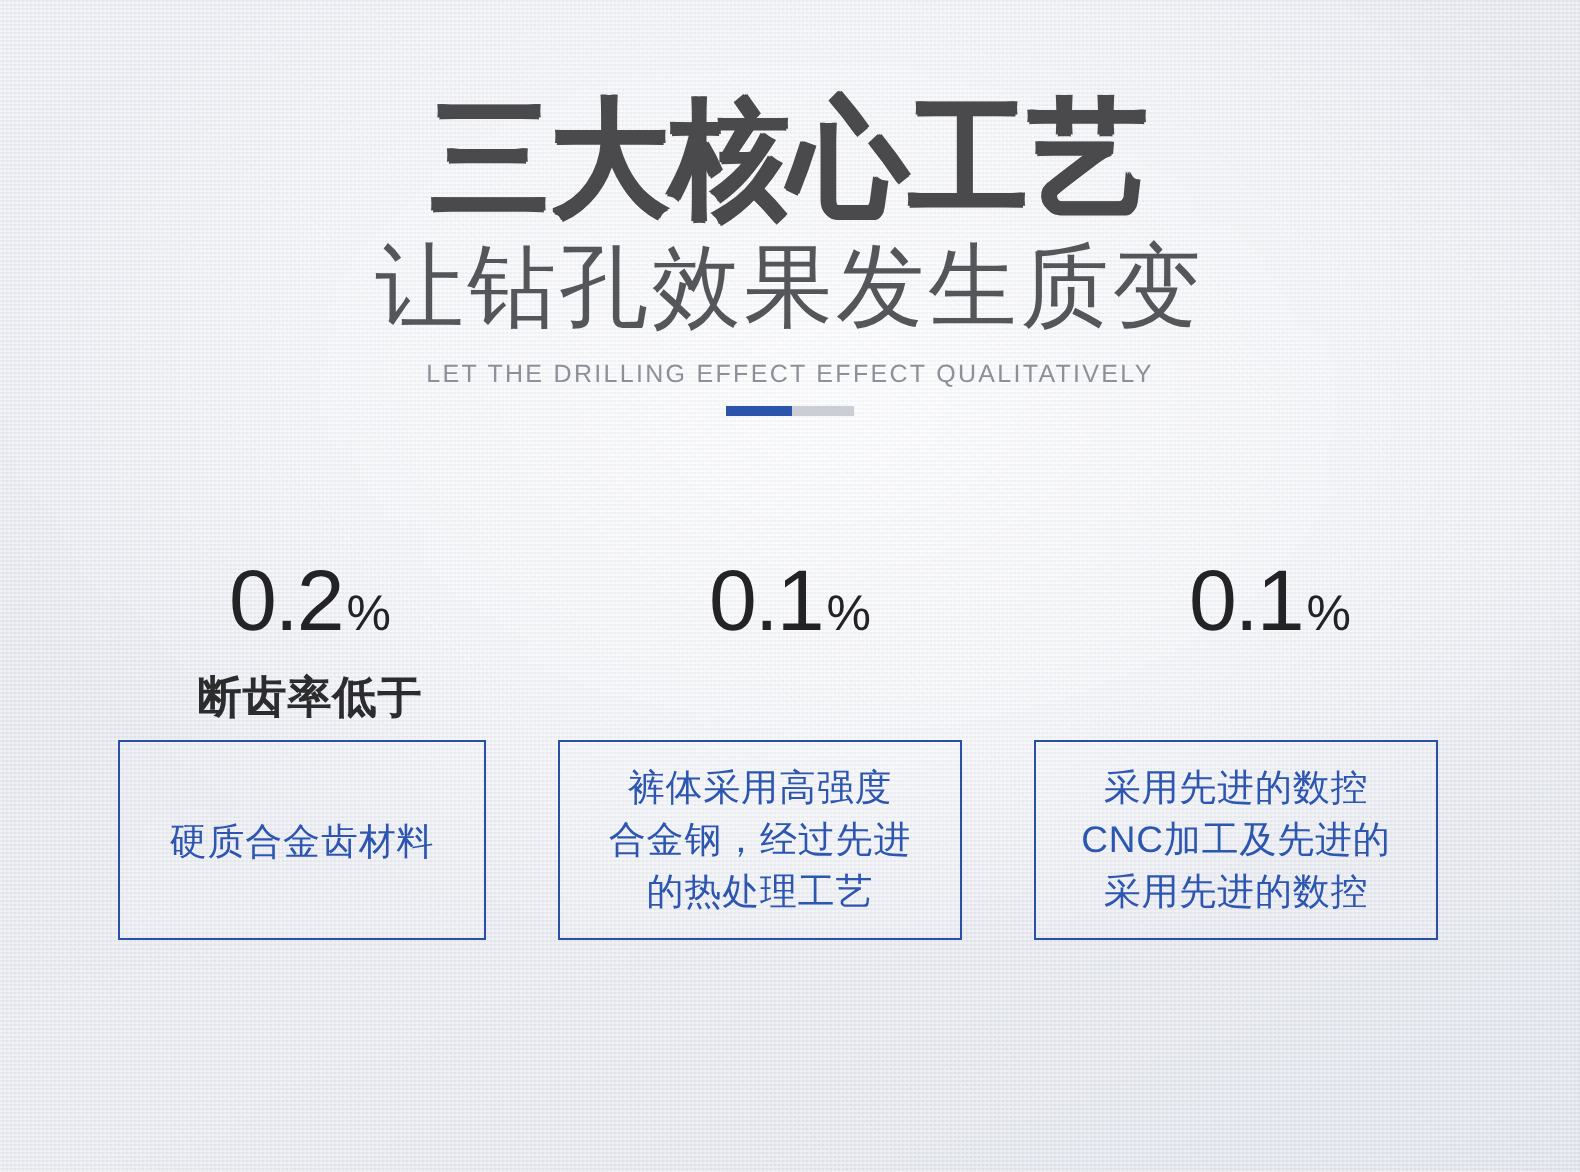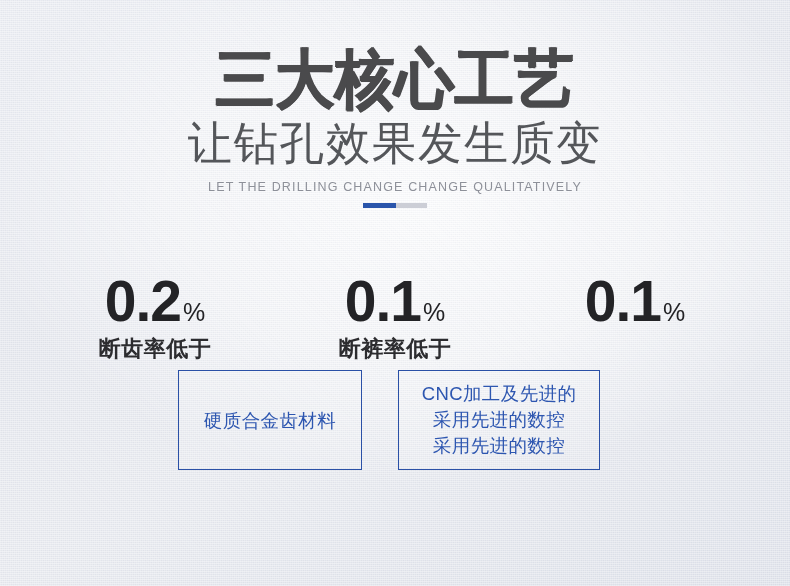--- a/index.html
+++ b/index.html
@@ -115,23 +115,23 @@
   }
 
   .stat-value-row {
     display: flex;
     align-items: baseline;
     justify-content: center;
     height: 58px;
   }
 
   .stat-number {
-    font-size: 57px;
+    font-size: 43px;
     line-height: 58px;
-    font-weight: 700;
+    font-weight: 400;
     color: #232326;
     letter-spacing: -1px;
   }
 
   .stat-percent {
     font-size: 25px;
     line-height: 30px;
     font-weight: 400;
     color: #232326;
     margin-left: 2px;
@@ -189,21 +189,21 @@
 </head>
 <body>
 
 <div id="page">
 
   <div id="noise"></div>
 
   <div id="header">
     <h1 class="title-main">三大核心工艺</h1>
     <h2 class="title-sub">让钻孔效果发生质变</h2>
-    <p class="title-en">LET THE DRILLING CHANGE CHANGE QUALITATIVELY</p>
+    <p class="title-en">LET THE DRILLING EFFECT EFFECT QUALITATIVELY</p>
   </div>
 
   <div id="divider">
     <span class="divider-seg divider-blue"></span>
     <span class="divider-seg divider-grey"></span>
   </div>
 
   <div id="stats">
 
     <div class="stat-col">
@@ -212,40 +212,44 @@
         <span class="stat-percent">%</span>
       </div>
       <div class="stat-label">断齿率低于</div>
     </div>
 
     <div class="stat-col">
       <div class="stat-value-row">
         <span class="stat-number">0.1</span>
         <span class="stat-percent">%</span>
       </div>
-      <div class="stat-label">断裤率低于</div>
     </div>
 
     <div class="stat-col">
       <div class="stat-value-row">
         <span class="stat-number">0.1</span>
         <span class="stat-percent">%</span>
       </div>
     </div>
 
   </div>
 
   <div id="boxes">
 
     <div class="info-box">
       <div class="info-line">硬质合金齿材料</div>
     </div>
 
-
     <div class="info-box wide three">
+      <div class="info-line">裤体采用高强度</div>
+      <div class="info-line">合金钢，经过先进</div>
+      <div class="info-line">的热处理工艺</div>
+    </div>
+
+    <div class="info-box wide three">
+      <div class="info-line">采用先进的数控</div>
       <div class="info-line">CNC加工及先进的</div>
       <div class="info-line">采用先进的数控</div>
-      <div class="info-line">采用先进的数控</div>
     </div>
 
   </div>
 
 </div>
 
 </body></html>

